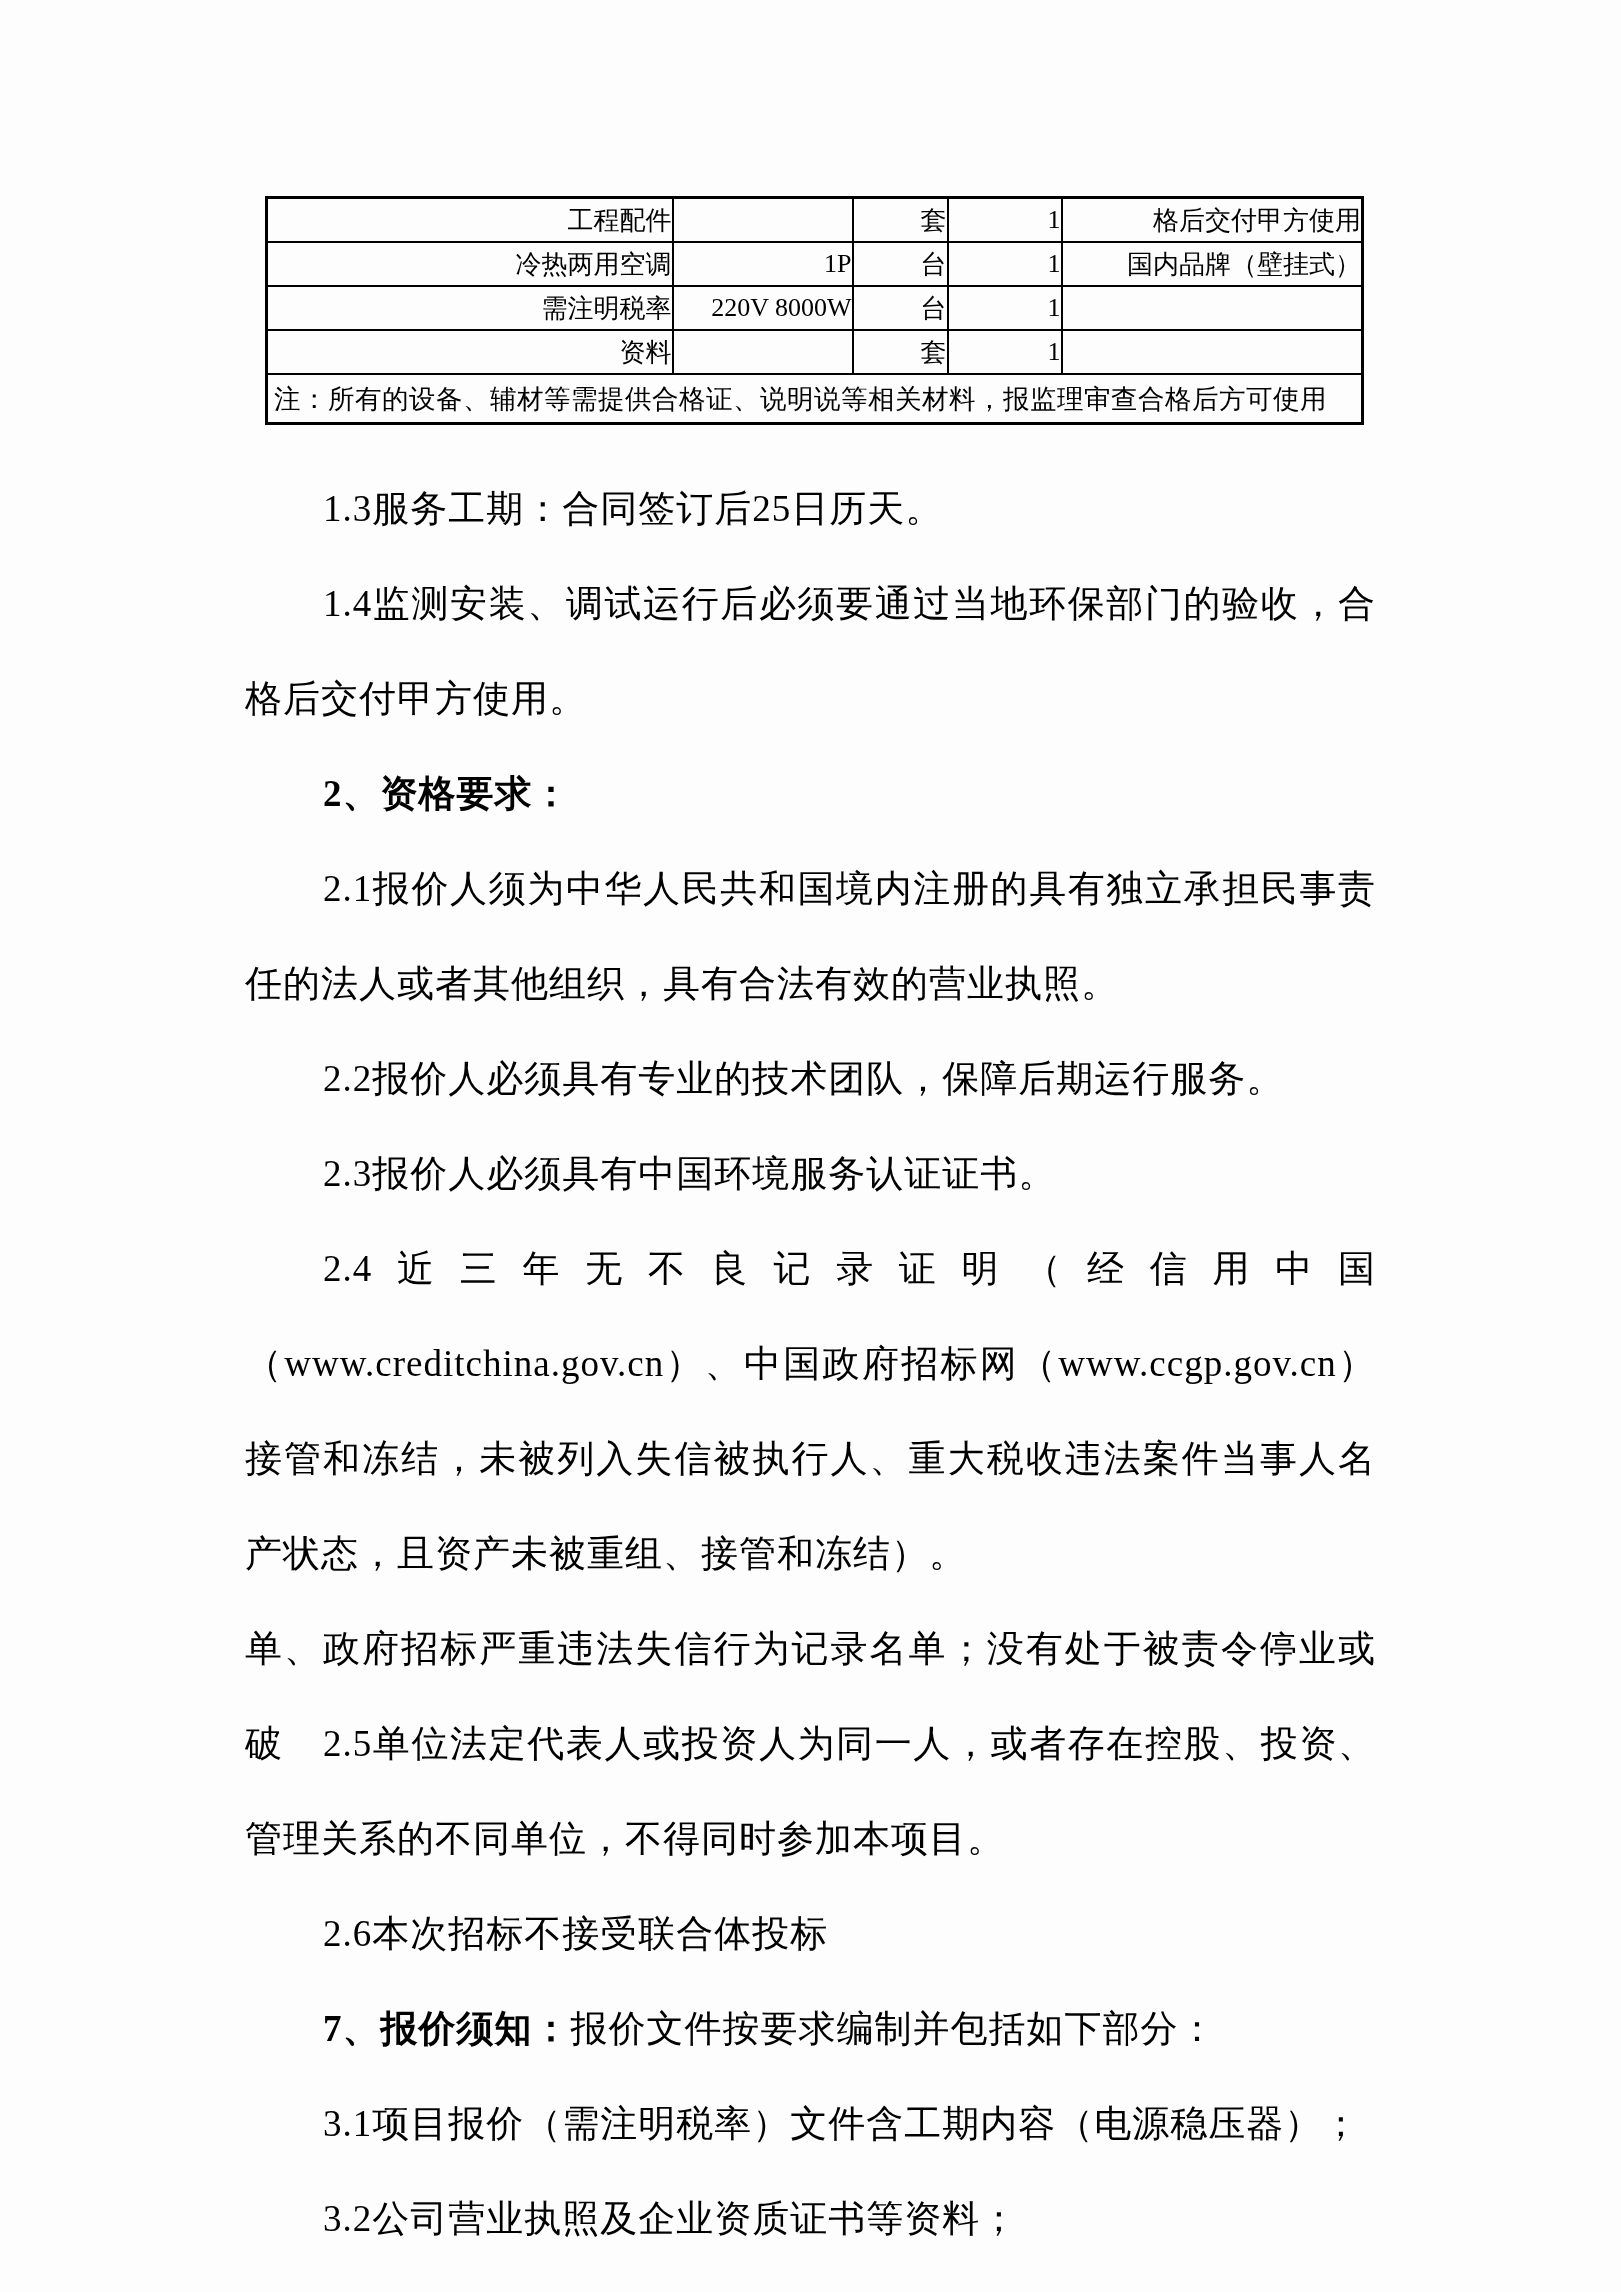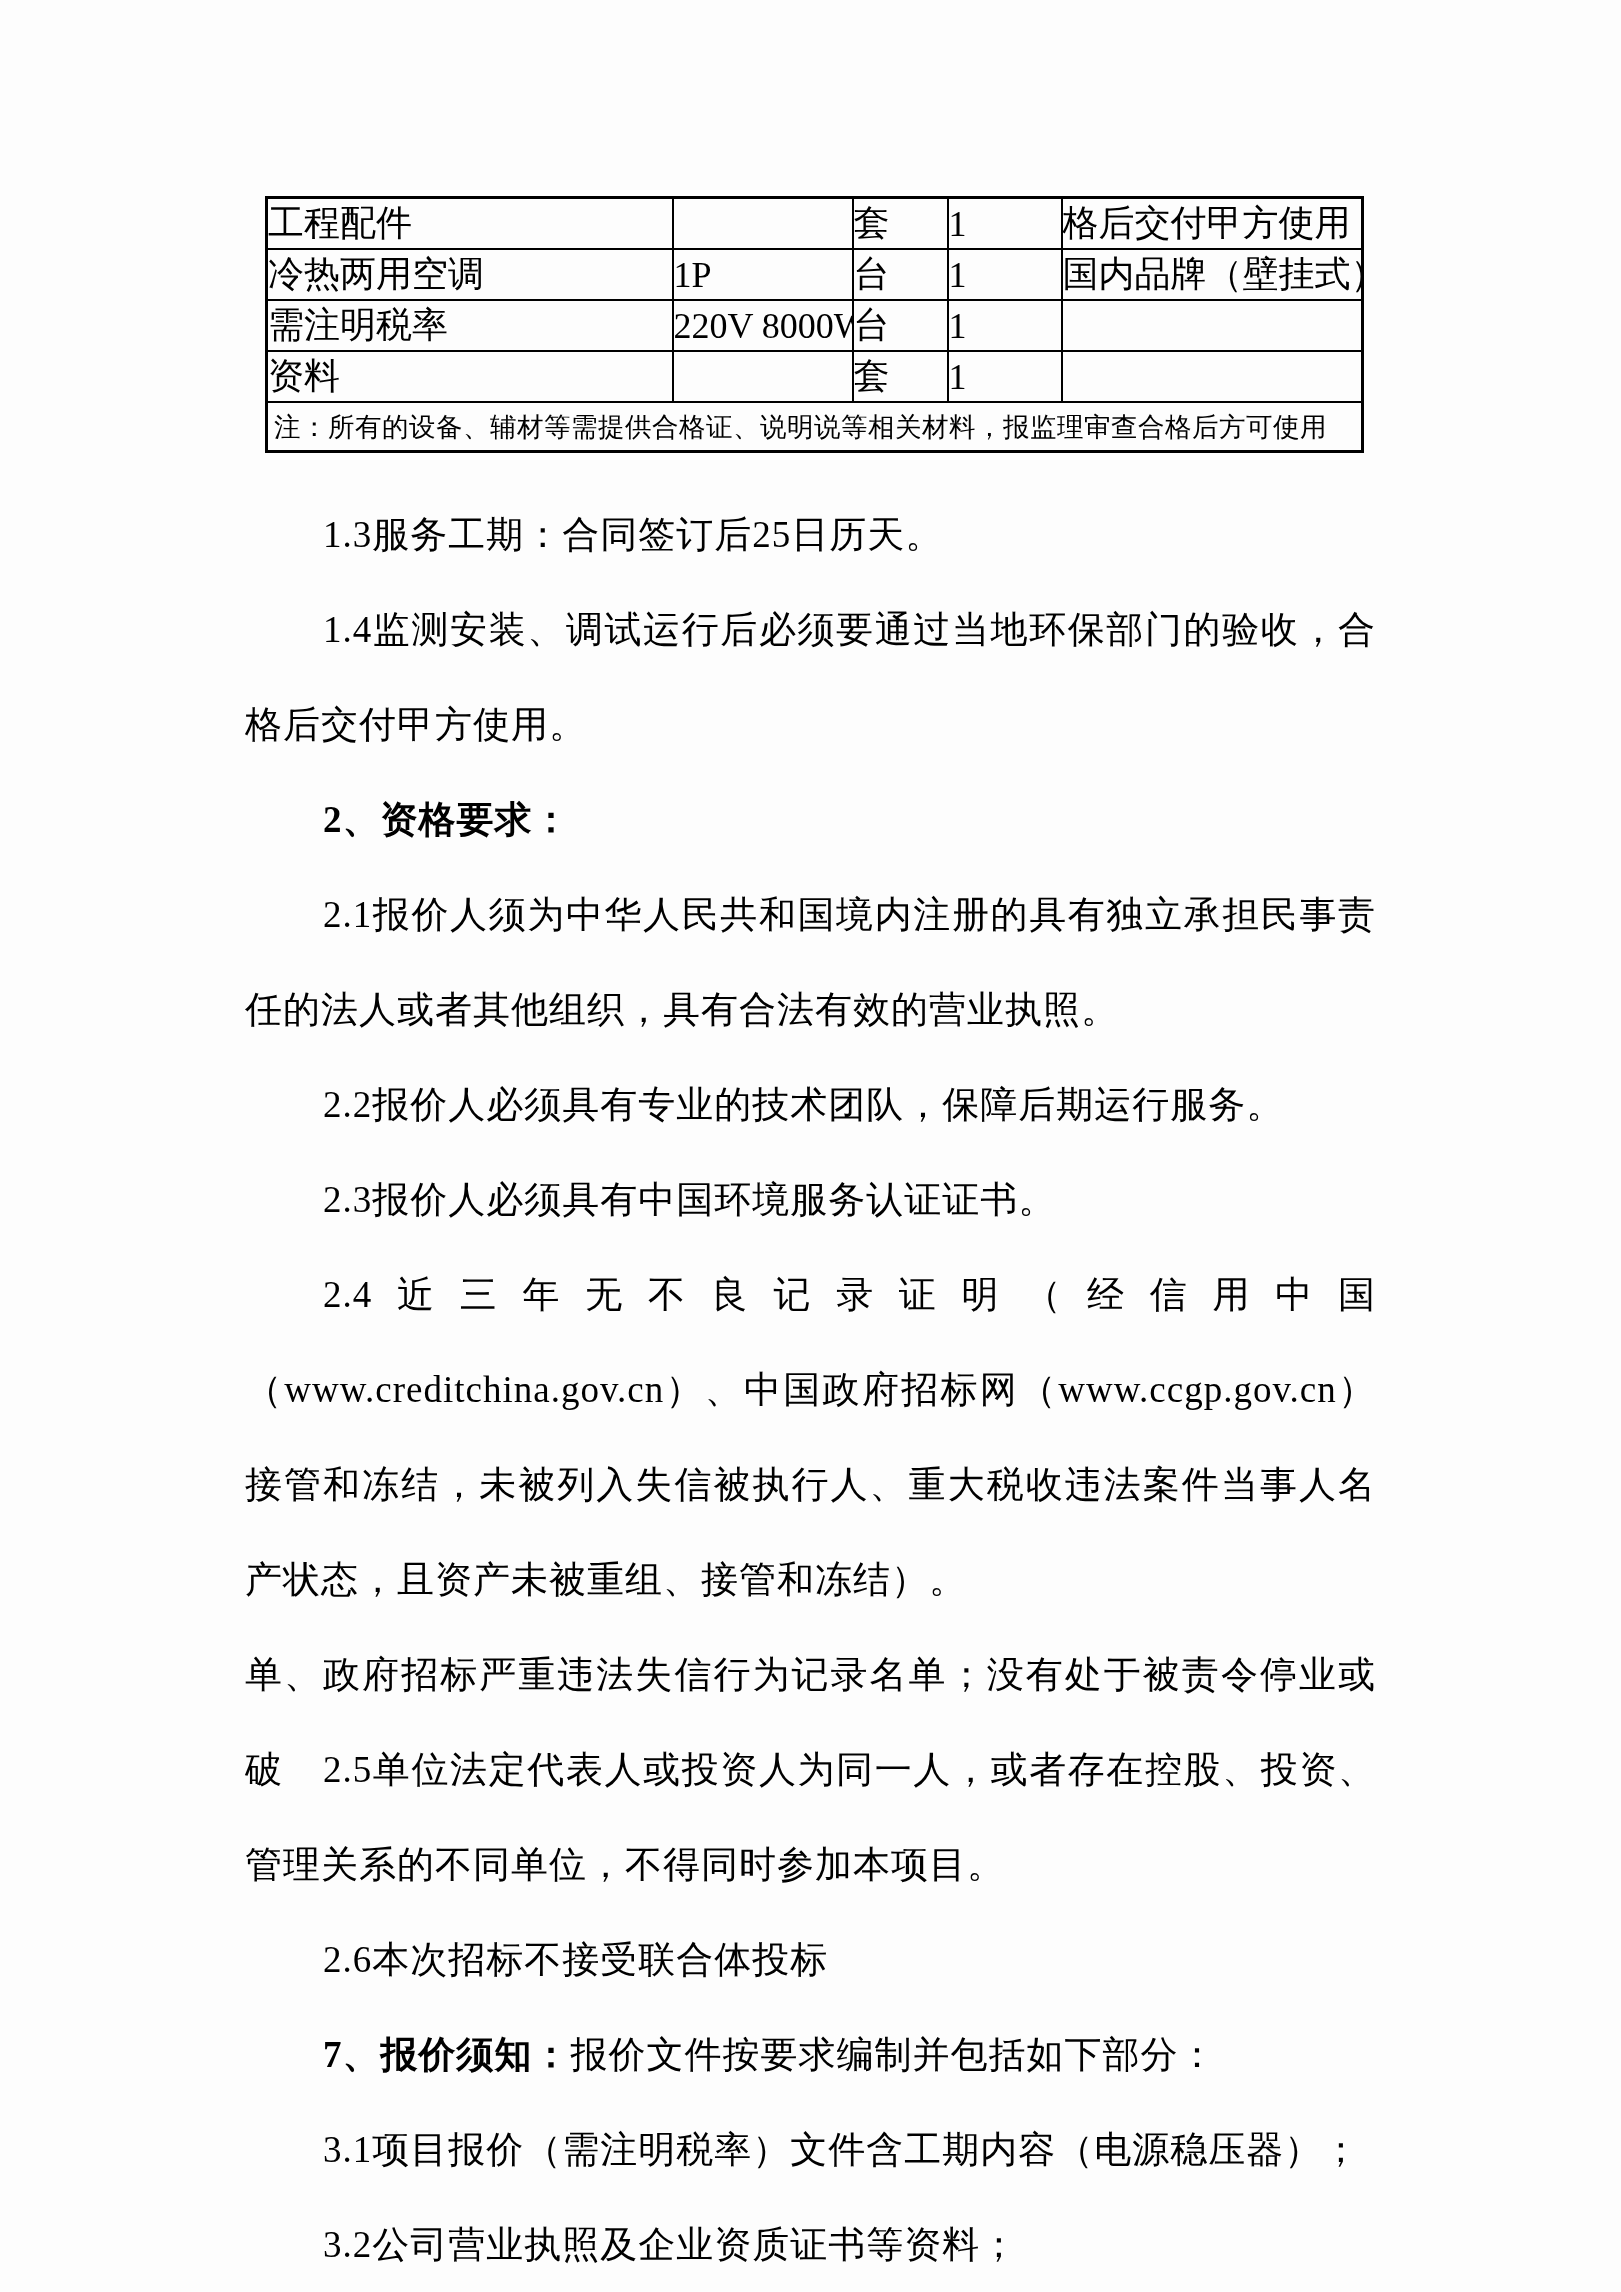--- a/index.html
+++ b/index.html
@@ -17,41 +17,41 @@
   table.equip{
     position:absolute;
     left:265px;top:196px;
     width:1096px;
     border-collapse:collapse;
     table-layout:fixed;
     border:3.9px solid #000;
   }
   table.equip td{
     border:2.9px solid #000;
-    text-align:left;
+    text-align:right;
     vertical-align:middle;
-    font-size:36px;
+    font-size:26px;
     padding:0;
     height:42px;
     overflow:hidden;
     white-space:nowrap;
   }
   table.equip td.note-cell{
     text-align:left;
     font-size:26.5px;
     height:47px;
     padding:0 5.9px;
     letter-spacing:0.5px;
     margin-top:43px;
   }
 
   
   .doc-body{
     position:absolute;
-    left:245px;top:487px;
+    left:245px;top:461px;
     width:1131px;
     font-family:Liberation Serif, serif;
   }
   .line{
     height:95px;
     line-height:95px;
     font-size:37px;
     letter-spacing:1px;
     white-space:nowrap;
   }

